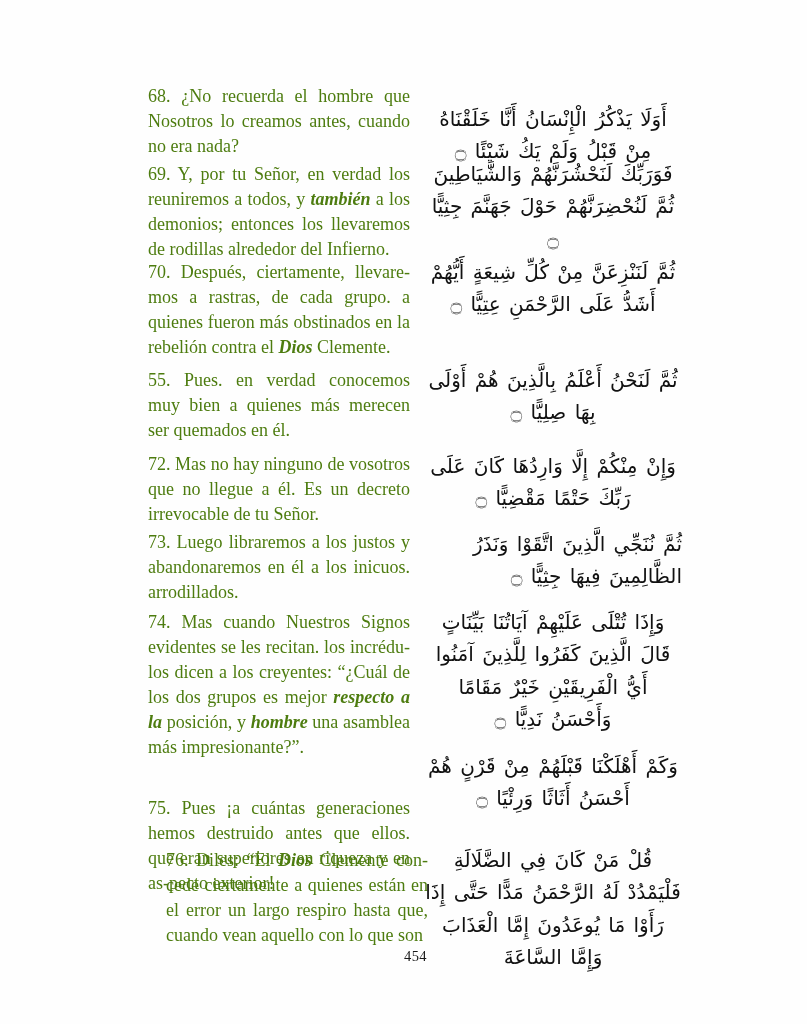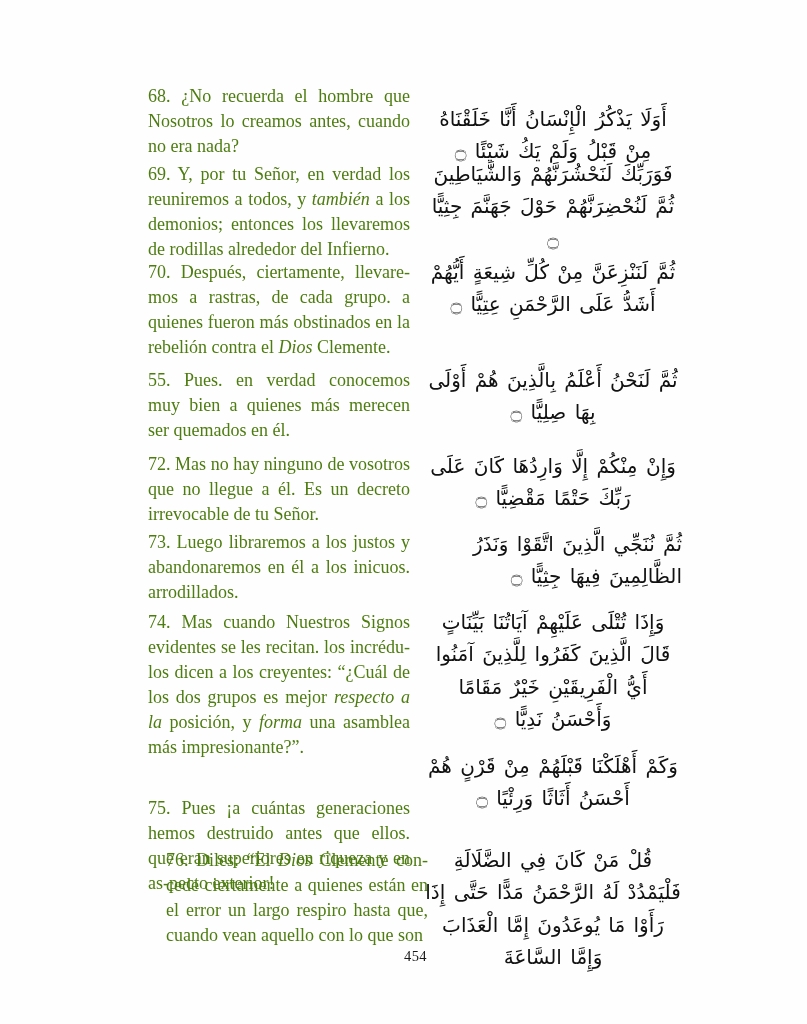--- a/index.html
+++ b/index.html
@@ -83,20 +83,21 @@
     font-size: 18px;
     line-height: 1.385;
     text-align: justify;
     text-justify: inter-word;
     color: #4d7c0f;
     margin: 0;
     hyphens: manual;
   }
   .verse-es em {
     font-style: italic;
+    font-weight: bold;
   }
 
   .verse-ar {
     direction: rtl;
     text-align: center;
     font-family: "DejaVu Sans", "Liberation Sans", sans-serif;
     font-size: 20px;
     line-height: 1.62;
     color: #111111;
     margin: 0;
@@ -124,21 +125,21 @@
 
 
   <div class="body-area">
     <div class="col-es">
         <p class="verse-es" style="position: absolute; top: 0px; left: 0px; width: 262px;">68. ¿No recuerda el hombre que Nosotros lo creamos antes, cuando no era nada?</p>
         <p class="verse-es" style="position: absolute; top: 78px; left: 0px; width: 262px;">69. Y, por tu Señor, en verdad los reuniremos a todos, y <em>también</em> a los demonios; entonces los llevaremos de rodillas alrededor del Infierno.</p>
         <p class="verse-es" style="position: absolute; top: 176px; left: 0px; width: 262px;">70. Después, ciertamente, llevare-mos a rastras, de cada grupo. a quienes fueron más obstinados en la rebelión contra el <em>Dios</em> Clemente.</p>
         <p class="verse-es" style="position: absolute; top: 284px; left: 0px; width: 262px;">55. Pues. en verdad conocemos muy bien a quienes más merecen ser quemados en él.</p>
         <p class="verse-es" style="position: absolute; top: 368px; left: 0px; width: 262px;">72. Mas no hay ninguno de vosotros que no llegue a él. Es un decreto irrevocable de tu Señor.</p>
         <p class="verse-es" style="position: absolute; top: 446px; left: 0px; width: 262px;">73. Luego libraremos a los justos y abandonaremos en él a los inicuos. arrodillados.</p>
-        <p class="verse-es" style="position: absolute; top: 526px; left: 0px; width: 262px;">74. Mas cuando Nuestros Signos evidentes se les recitan. los incrédu-los dicen a los creyentes: “¿Cuál de los dos grupos es mejor <em>respecto a la</em> posición, y <em>forma</em> una asamblea más impresionante?”.</p>
+        <p class="verse-es" style="position: absolute; top: 526px; left: 0px; width: 262px;">74. Mas cuando Nuestros Signos evidentes se les recitan. los incrédu-los dicen a los creyentes: “¿Cuál de los dos grupos es mejor <em>respecto a la</em> posición, y <em>hombre</em> una asamblea más impresionante?”.</p>
         <p class="verse-es" style="position: absolute; top: 668px; left: 0px; width: 262px; margin-top: 44px;">75. Pues ¡a cuántas generaciones hemos destruido antes que ellos. que eran superiores en riqueza y en as-pecto exterior!</p>
         <p class="verse-es" style="position: absolute; top: 764px; left: 18px; width: 262px;">76. Diles: “El <em>Dios</em> Clemente con-cede ciertamente a quienes están en el error un largo respiro hasta que, cuando vean aquello con lo que son</p>
       </div>
     <div class="col-ar">
         <p class="verse-ar" style="position: absolute; top: 0px; right: 0px; width: 258px; margin-top: 19px;">أَوَلَا يَذْكُرُ الْإِنْسَانُ أَنَّا خَلَقْنَاهُ مِنْ قَبْلُ وَلَمْ يَكُ شَيْئًا ۝</p>
         <p class="verse-ar" style="position: absolute; top: 74px; right: 0px; width: 258px;">فَوَرَبِّكَ لَنَحْشُرَنَّهُمْ وَالشَّيَاطِينَ ثُمَّ لَنُحْضِرَنَّهُمْ حَوْلَ جَهَنَّمَ جِثِيًّا ۝</p>
         <p class="verse-ar" style="position: absolute; top: 172px; right: 0px; width: 258px;">ثُمَّ لَنَنْزِعَنَّ مِنْ كُلِّ شِيعَةٍ أَيُّهُمْ أَشَدُّ عَلَى الرَّحْمَنِ عِتِيًّا ۝</p>
         <p class="verse-ar" style="position: absolute; top: 280px; right: 0px; width: 258px;">ثُمَّ لَنَحْنُ أَعْلَمُ بِالَّذِينَ هُمْ أَوْلَى بِهَا صِلِيًّا ۝</p>
         <p class="verse-ar" style="position: absolute; top: 366px; right: 0px; width: 258px;">وَإِنْ مِنْكُمْ إِلَّا وَارِدُهَا كَانَ عَلَى رَبِّكَ حَتْمًا مَقْضِيًّا ۝</p>
         <p class="verse-ar" style="position: absolute; top: 444px; right: 0px; width: 258px; text-align: right;">ثُمَّ نُنَجِّي الَّذِينَ اتَّقَوْا وَنَذَرُ الظَّالِمِينَ فِيهَا جِثِيًّا ۝</p>

